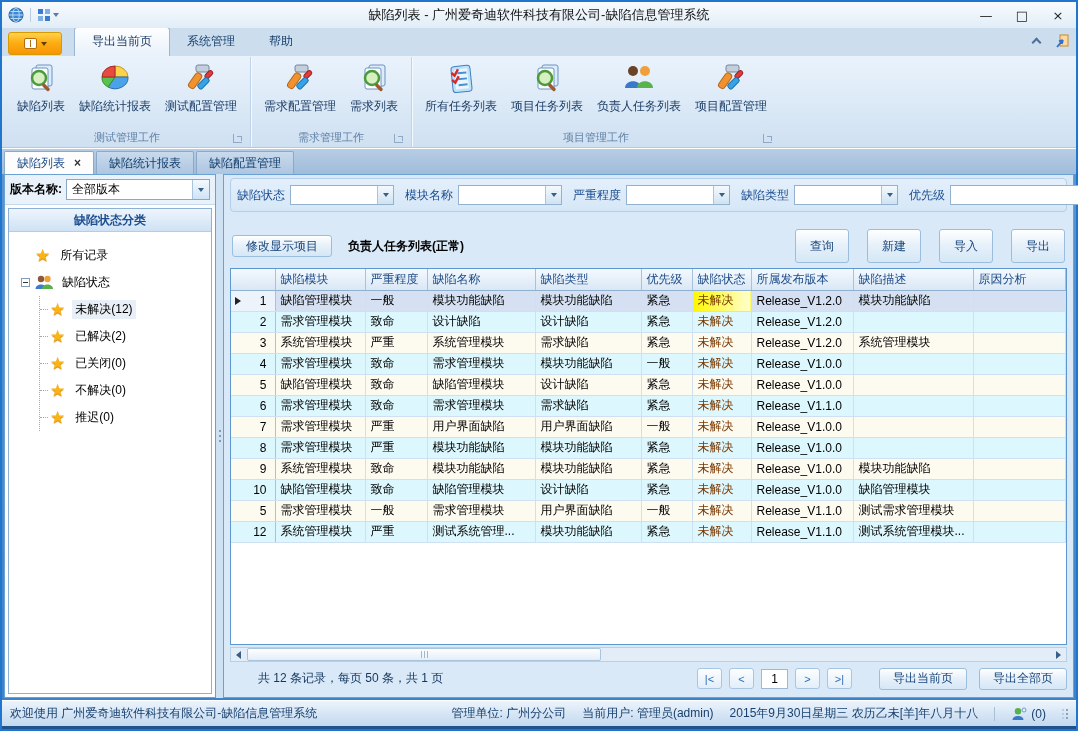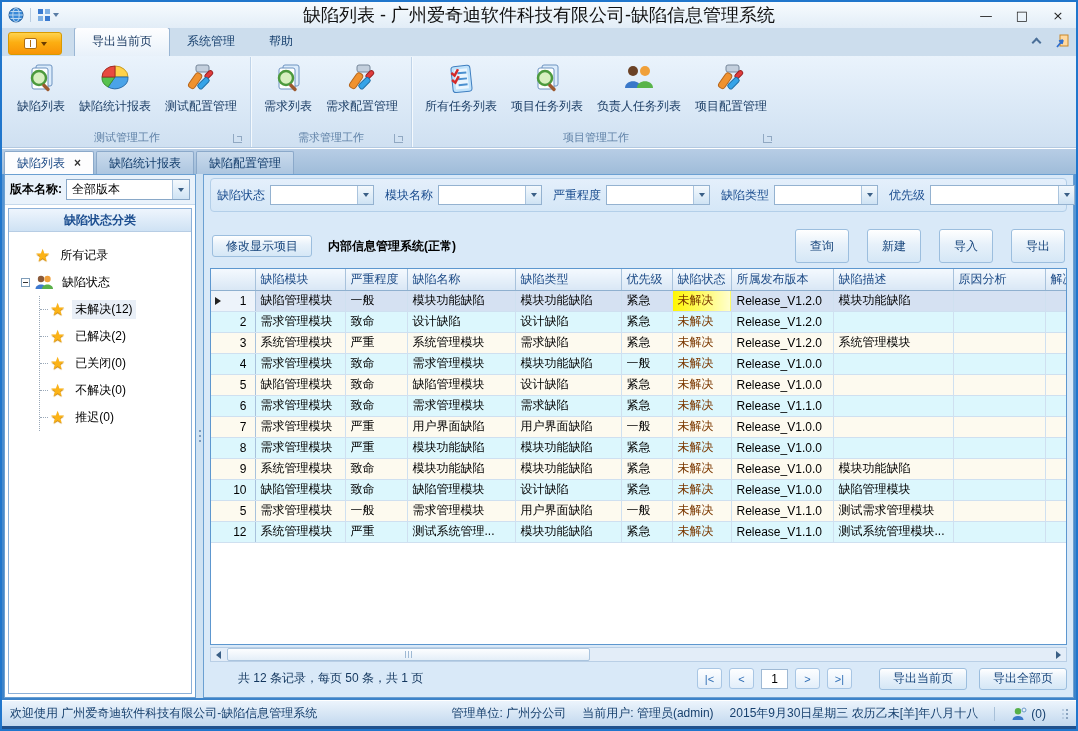--- a/index.html
+++ b/index.html
@@ -7,21 +7,21 @@
     font-family:"Liberation Sans","DejaVu Sans",sans-serif; font-size:12px; color:#000; }
   .window { position:absolute; inset:0; border:2px solid #2076cc; background:#d6e8f8;
     display:flex; flex-direction:column; }
 
   
   .titlebar { height:26px; background:linear-gradient(#f7fbfe,#e2edf7); display:flex;
     align-items:center; position:relative; flex:none; }
   .tb-left { display:flex; align-items:center; gap:6px; padding-left:6px; }
   .tb-sep { width:1px; height:14px; background:#b9cde2; }
   .qat-arrow { width:0; height:0; border-left:3px solid transparent; border-right:3px solid transparent; border-top:4px solid #5a7da5; margin-left:2px; }
-  .tb-title { position:absolute; left:0; right:0; text-align:center; font-size:18px; color:#111; pointer-events:none; }
+  .tb-title { position:absolute; left:0; right:0; text-align:center; font-size:13px; color:#111; pointer-events:none; }
   .tb-controls { margin-left:auto; display:flex; height:100%; }
   .tb-btn { width:36px; height:100%; display:flex; align-items:center; justify-content:center;
     font-size:13px; color:#222; font-family:"DejaVu Sans",sans-serif; }
 
   
   .ribbon-tabs { height:28px; background:#ccdded; display:flex; align-items:flex-end; padding:0 6px 0 4px; flex:none; }
   .app-btn { width:54px; height:23px; margin:0 12px 1px 2px; border:1px solid #d89a00; border-radius:3px;
     background:linear-gradient(#ffd34e,#fcae12 45%,#f89406); display:flex; align-items:center; justify-content:center; gap:4px; }
   .app-glyph { width:13px; height:11px; background:#fff; border:1px solid #b06e10; border-radius:2px; position:relative; }
   .app-glyph::after { content:""; position:absolute; left:5px; top:1px; bottom:1px; width:1px; background:#b06e10; }
@@ -48,21 +48,21 @@
   .doc-tabs { height:26px; background:linear-gradient(#b7cde5,#9fbcd9); border-top:1px solid #fff;
     display:flex; align-items:flex-end; padding-left:2px; flex:none; }
   .dtab { height:23px; padding:0 12px; display:flex; align-items:center; color:#123c6b;
     background:linear-gradient(#c9daec,#adc6e0); border:1px solid #8ba9ca; border-bottom:none;
     border-radius:2px 2px 0 0; margin-right:2px; white-space:nowrap; }
   .dtab.active { background:#fdfdfe; color:#1c4a86; }
   .dtab .close { margin-left:9px; color:#333; font-weight:bold; font-size:12px; line-height:1; }
 
   
   .content { flex:1; display:flex; background:linear-gradient(#5795d3,#3d83c9); padding:0 2px 2px 2px; min-height:0; }
-  .sidebar { width:192px; background:#fff; border:1px solid #6ba0d2; display:flex; flex-direction:column; flex:none; }
+  .sidebar { width:212px; background:#fff; border:1px solid #6ba0d2; display:flex; flex-direction:column; flex:none; }
   .version-row { height:30px; background:#e9f2fb; border-bottom:1px solid #c5d9ec; display:flex; align-items:center; padding:0 5px; flex:none; }
   .version-row .vlabel { font-weight:bold; margin-right:4px; white-space:nowrap; }
   .combo { flex:1; height:21px; background:#fff; border:1px solid #89a8c8; display:flex; align-items:center; position:relative; padding-left:5px; }
   .combo-btn { position:absolute; right:0; top:0; bottom:0; width:17px; background:linear-gradient(#f4f9fd,#cfe3f4);
     border-left:1px solid #aac4de; display:flex; align-items:center; justify-content:center; }
   .tri-down { width:0; height:0; border-left:3.5px solid transparent; border-right:3.5px solid transparent; border-top:4.5px solid #3a5f86; }
   .tree-panel { flex:1; margin:3px; border:1px solid #8cb0d8; display:flex; flex-direction:column; min-height:0; }
   .tree-header { height:23px; background:linear-gradient(#eef5fd,#cfe2f4); border-bottom:1px solid #b7cde4;
     color:#1b4d8f; font-weight:bold; display:flex; align-items:center; justify-content:center; flex:none; }
   .tree { flex:1; background:#fff; padding:10px 0 0 8px; overflow:hidden; }
@@ -239,38 +239,38 @@
       <div class="rcaption">
         <span>测试管理工作</span>
         <span class="launcher"></span>
       </div>
     </div>
     <div class="rgroup">
       <div class="ritems">
         <div class="ritem">
           <span class="ricon">
               <svg width="34" height="34" viewBox="0 0 34 34">
+                <rect x="12" y="3" width="13" height="7" rx="2" fill="#c3cfdd" stroke="#76879a"></rect>
+                <rect x="8" y="10" width="7" height="17" rx="3" transform="rotate(35 11 18)" fill="#f0922e" stroke="#b5641a"></rect>
+                <rect x="23" y="8" width="4.5" height="9" rx="2" transform="rotate(45 25 12)" fill="#e03c3c" stroke="#9c1f1f"></rect>
+                <rect x="17" y="15" width="5.5" height="13" rx="2" transform="rotate(45 20 21)" fill="#35a3e8" stroke="#1f6fa5"></rect>
+              </svg>
+            </span>
+          <span class="lbl">需求配置管理</span>
+        </div>
+        <div class="ritem">
+          <span class="ricon">
+              <svg width="34" height="34" viewBox="0 0 34 34">
                 <rect x="12" y="3" width="16" height="21" rx="2" fill="#dcecfb" stroke="#6d93c0"></rect>
                 <rect x="8" y="6" width="16" height="21" rx="2" fill="#fff" stroke="#6d93c0"></rect>
                 <circle cx="15" cy="16" r="7" fill="#d8f0c0" stroke="#4c9a3d" stroke-width="2.5"></circle>
                 <rect x="20" y="21" width="9" height="3.5" rx="1.5" transform="rotate(45 20 21)" fill="#9c5a30"></rect>
               </svg>
             </span>
           <span class="lbl">需求列表</span>
-        </div>
-        <div class="ritem">
-          <span class="ricon">
-              <svg width="34" height="34" viewBox="0 0 34 34">
-                <rect x="12" y="3" width="13" height="7" rx="2" fill="#c3cfdd" stroke="#76879a"></rect>
-                <rect x="8" y="10" width="7" height="17" rx="3" transform="rotate(35 11 18)" fill="#f0922e" stroke="#b5641a"></rect>
-                <rect x="23" y="8" width="4.5" height="9" rx="2" transform="rotate(45 25 12)" fill="#e03c3c" stroke="#9c1f1f"></rect>
-                <rect x="17" y="15" width="5.5" height="13" rx="2" transform="rotate(45 20 21)" fill="#35a3e8" stroke="#1f6fa5"></rect>
-              </svg>
-            </span>
-          <span class="lbl">需求配置管理</span>
         </div>
       </div>
       <div class="rcaption">
         <span>需求管理工作</span>
         <span class="launcher"></span>
       </div>
     </div>
     <div class="rgroup" style="border-right:none;box-shadow:none;">
       <div class="ritems">
         <div class="ritem">
@@ -445,21 +445,21 @@
                 <span class="combo-btn">
                   <span class="tri-down"></span>
                 </span>
               </span>
             </span>
         </div>
       </div>
 
       <div class="actions">
         <span class="btn">修改显示项目</span>
-        <span class="project-label">内部信息管理系统(正常)</span>
+        <span class="project-label">负责人任务列表(正常)</span>
         <span class="spacer"></span>
         <span class="btn small">查询</span>
         <span class="btn small">新建</span>
         <span class="btn small">导入</span>
         <span class="btn small">导出</span>
       </div>
 
       <div class="table-wrap">
         <table>
           <colgroup>

